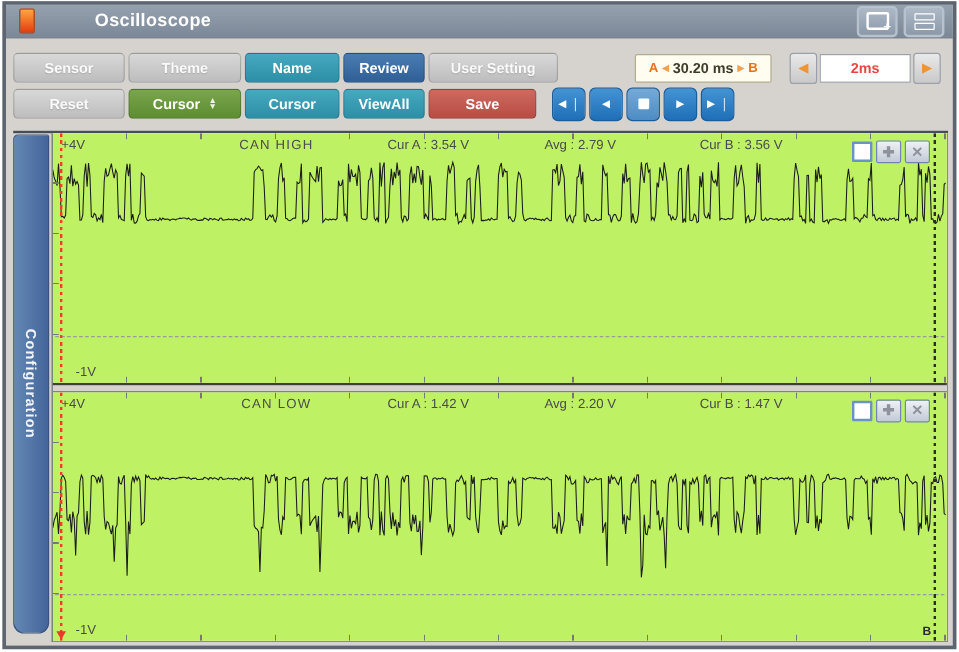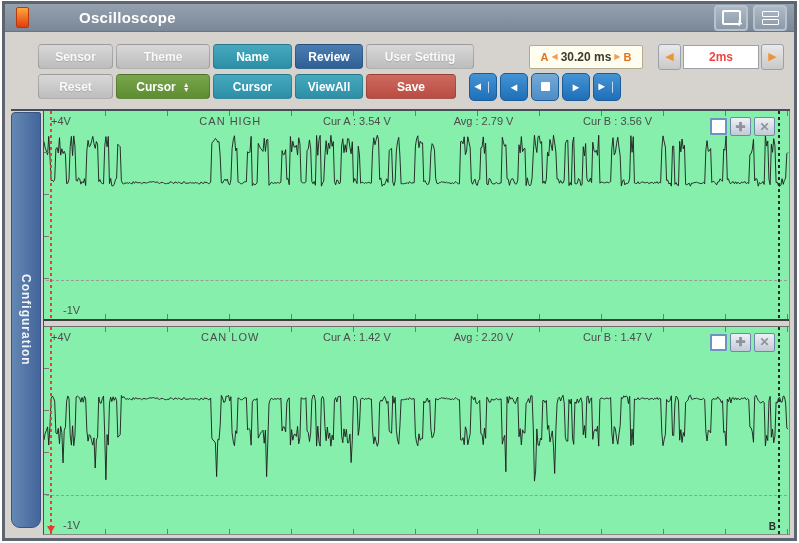--- a/index.html
+++ b/index.html
@@ -19,41 +19,41 @@
 
   
   .toolbar{padding:12px 8px 5px 6px;}
   .trow{display:flex;gap:3px;align-items:center;height:25px;margin-bottom:5px;}
   .btn{height:25px;border-radius:4px;border:1px solid rgba(0,0,0,.18);color:#fff;font-size:12px;font-weight:bold;display:flex;align-items:center;justify-content:center;box-sizing:border-box;cursor:pointer;}
   .btn.gray{background:linear-gradient(#d8d8d8,#bdbdbd);color:#fafafa;text-shadow:0 1px 1px rgba(120,120,120,.4);}
   .btn.teal{background:linear-gradient(#46a9be,#2d8fa6);}
   .btn.blue{background:linear-gradient(#4a7cb2,#2f5f95);}
   .btn.green{background:linear-gradient(#7aa64c,#5d8c31);}
   .btn.red{background:linear-gradient(#cd6a60,#b94c43);}
-  .w93{width:75px;margin-left:27px;}.w94{width:94px;}.w79{width:79px;}.w68{width:68px;}.w100{width:108px;}.w90{width:90px;}
+  .w93{width:93px;}.w94{width:94px;}.w79{width:79px;}.w68{width:68px;}.w100{width:108px;}.w90{width:90px;}
   .spin{display:flex;flex-direction:column;margin-left:7px;line-height:5px;font-size:7px;color:#eef4e4;}
   .spacer{flex:1;}
   .readout{width:112px;height:22px;background:#fffdf0;border:1px solid #b3ab8d;border-radius:2px;display:flex;align-items:center;justify-content:center;gap:3px;font-size:11px;}
   .readout .ab{color:#e6731c;font-weight:bold;font-size:11px;}
   .readout .tri{color:#f0a050;font-size:8px;}
   .readout .val{color:#3c3c28;font-weight:bold;font-size:12px;}
   .tbase{display:flex;align-items:center;gap:2px;margin-left:12px;margin-right:2px;}
   .arrow-btn{width:21px;height:24px;border:1px solid #9aa1ab;border-radius:3px;background:linear-gradient(#e9e9e9,#c9c9c9);display:flex;align-items:center;justify-content:center;color:#ef9434;font-size:11px;cursor:pointer;}
   .tbase-field{width:74px;height:22px;background:#fff;border:1px solid #9aa1ab;display:flex;align-items:center;justify-content:center;font-size:12px;font-weight:bold;color:#ef4444;}
   .playback{display:flex;gap:3px;margin-left:10px;}
   .pb{width:26px;height:26px;border-radius:5px;border:1px solid #1b5d9b;background:linear-gradient(#4493d4,#1f6fb8);color:#fff;font-size:11px;display:flex;align-items:center;justify-content:center;cursor:pointer;}
   .pb.stop{background:linear-gradient(#74aad8,#4d8cc4);}
   .pb .sq{width:9px;height:9px;background:#fff;border-radius:1px;}
 
   
   .main{position:relative;margin:0 4px 0 6px;height:424px;border-top:2px solid #454d56;display:flex;}
   .config-tab{width:28px;height:calc(100% - 10px);margin-top:1px;background:linear-gradient(90deg,#6488b4,#43659a);border:1px solid #38547e;border-radius:4px 2px 9px 9px;display:flex;align-items:center;justify-content:center;cursor:pointer;}
   .config-tab span{writing-mode:vertical-rl;color:#f2f5fa;font-size:12px;font-weight:bold;letter-spacing:1px;}
   .panels{flex:1;margin-left:2px;display:flex;flex-direction:column;border-left:1px solid #454d56;border-right:1px solid #8a8a8a;border-bottom:1px solid #8a8a8a;background:#fff;}
-  .panel{position:relative;flex:1;background:#86efac;overflow:hidden;}
+  .panel{position:relative;flex:1;background:#bef264;overflow:hidden;}
   .pdivider{height:5px;background:#d6d3ce;border-top:2px solid #3f3f3f;border-bottom:1px solid #6e6e6e;}
   .tick-top{position:absolute;left:0;right:0;top:0;height:5px;background:repeating-linear-gradient(90deg,transparent 0 61px,#777 61px 62px);}
   .tick-bottom{position:absolute;left:0;right:0;bottom:0;height:5px;background:repeating-linear-gradient(90deg,transparent 0 61px,#777 61px 62px);}
   .tick-left{position:absolute;left:0;top:0;bottom:0;width:5px;background:repeating-linear-gradient(180deg,transparent 0 41px,#777 41px 42px);}
   .wave{position:absolute;left:0;top:0;width:100%;height:100%;}
   .zero-line{position:absolute;left:2px;right:2px;top:81.3%;border-top:1px dashed #9a9a9a;}
   .cursor-a{position:absolute;top:0;bottom:0;left:6px;width:2px;background:repeating-linear-gradient(180deg,#f43b2d 0 3px,transparent 3px 6px);}
   .cursor-b{position:absolute;top:0;bottom:0;right:9px;width:2px;background:repeating-linear-gradient(180deg,#2b2b2b 0 3px,transparent 3px 6px);}
   .lbl{position:absolute;font-size:11px;color:#4b4b4b;white-space:nowrap;}
   .lbl.tl{left:7px;top:4px;}

